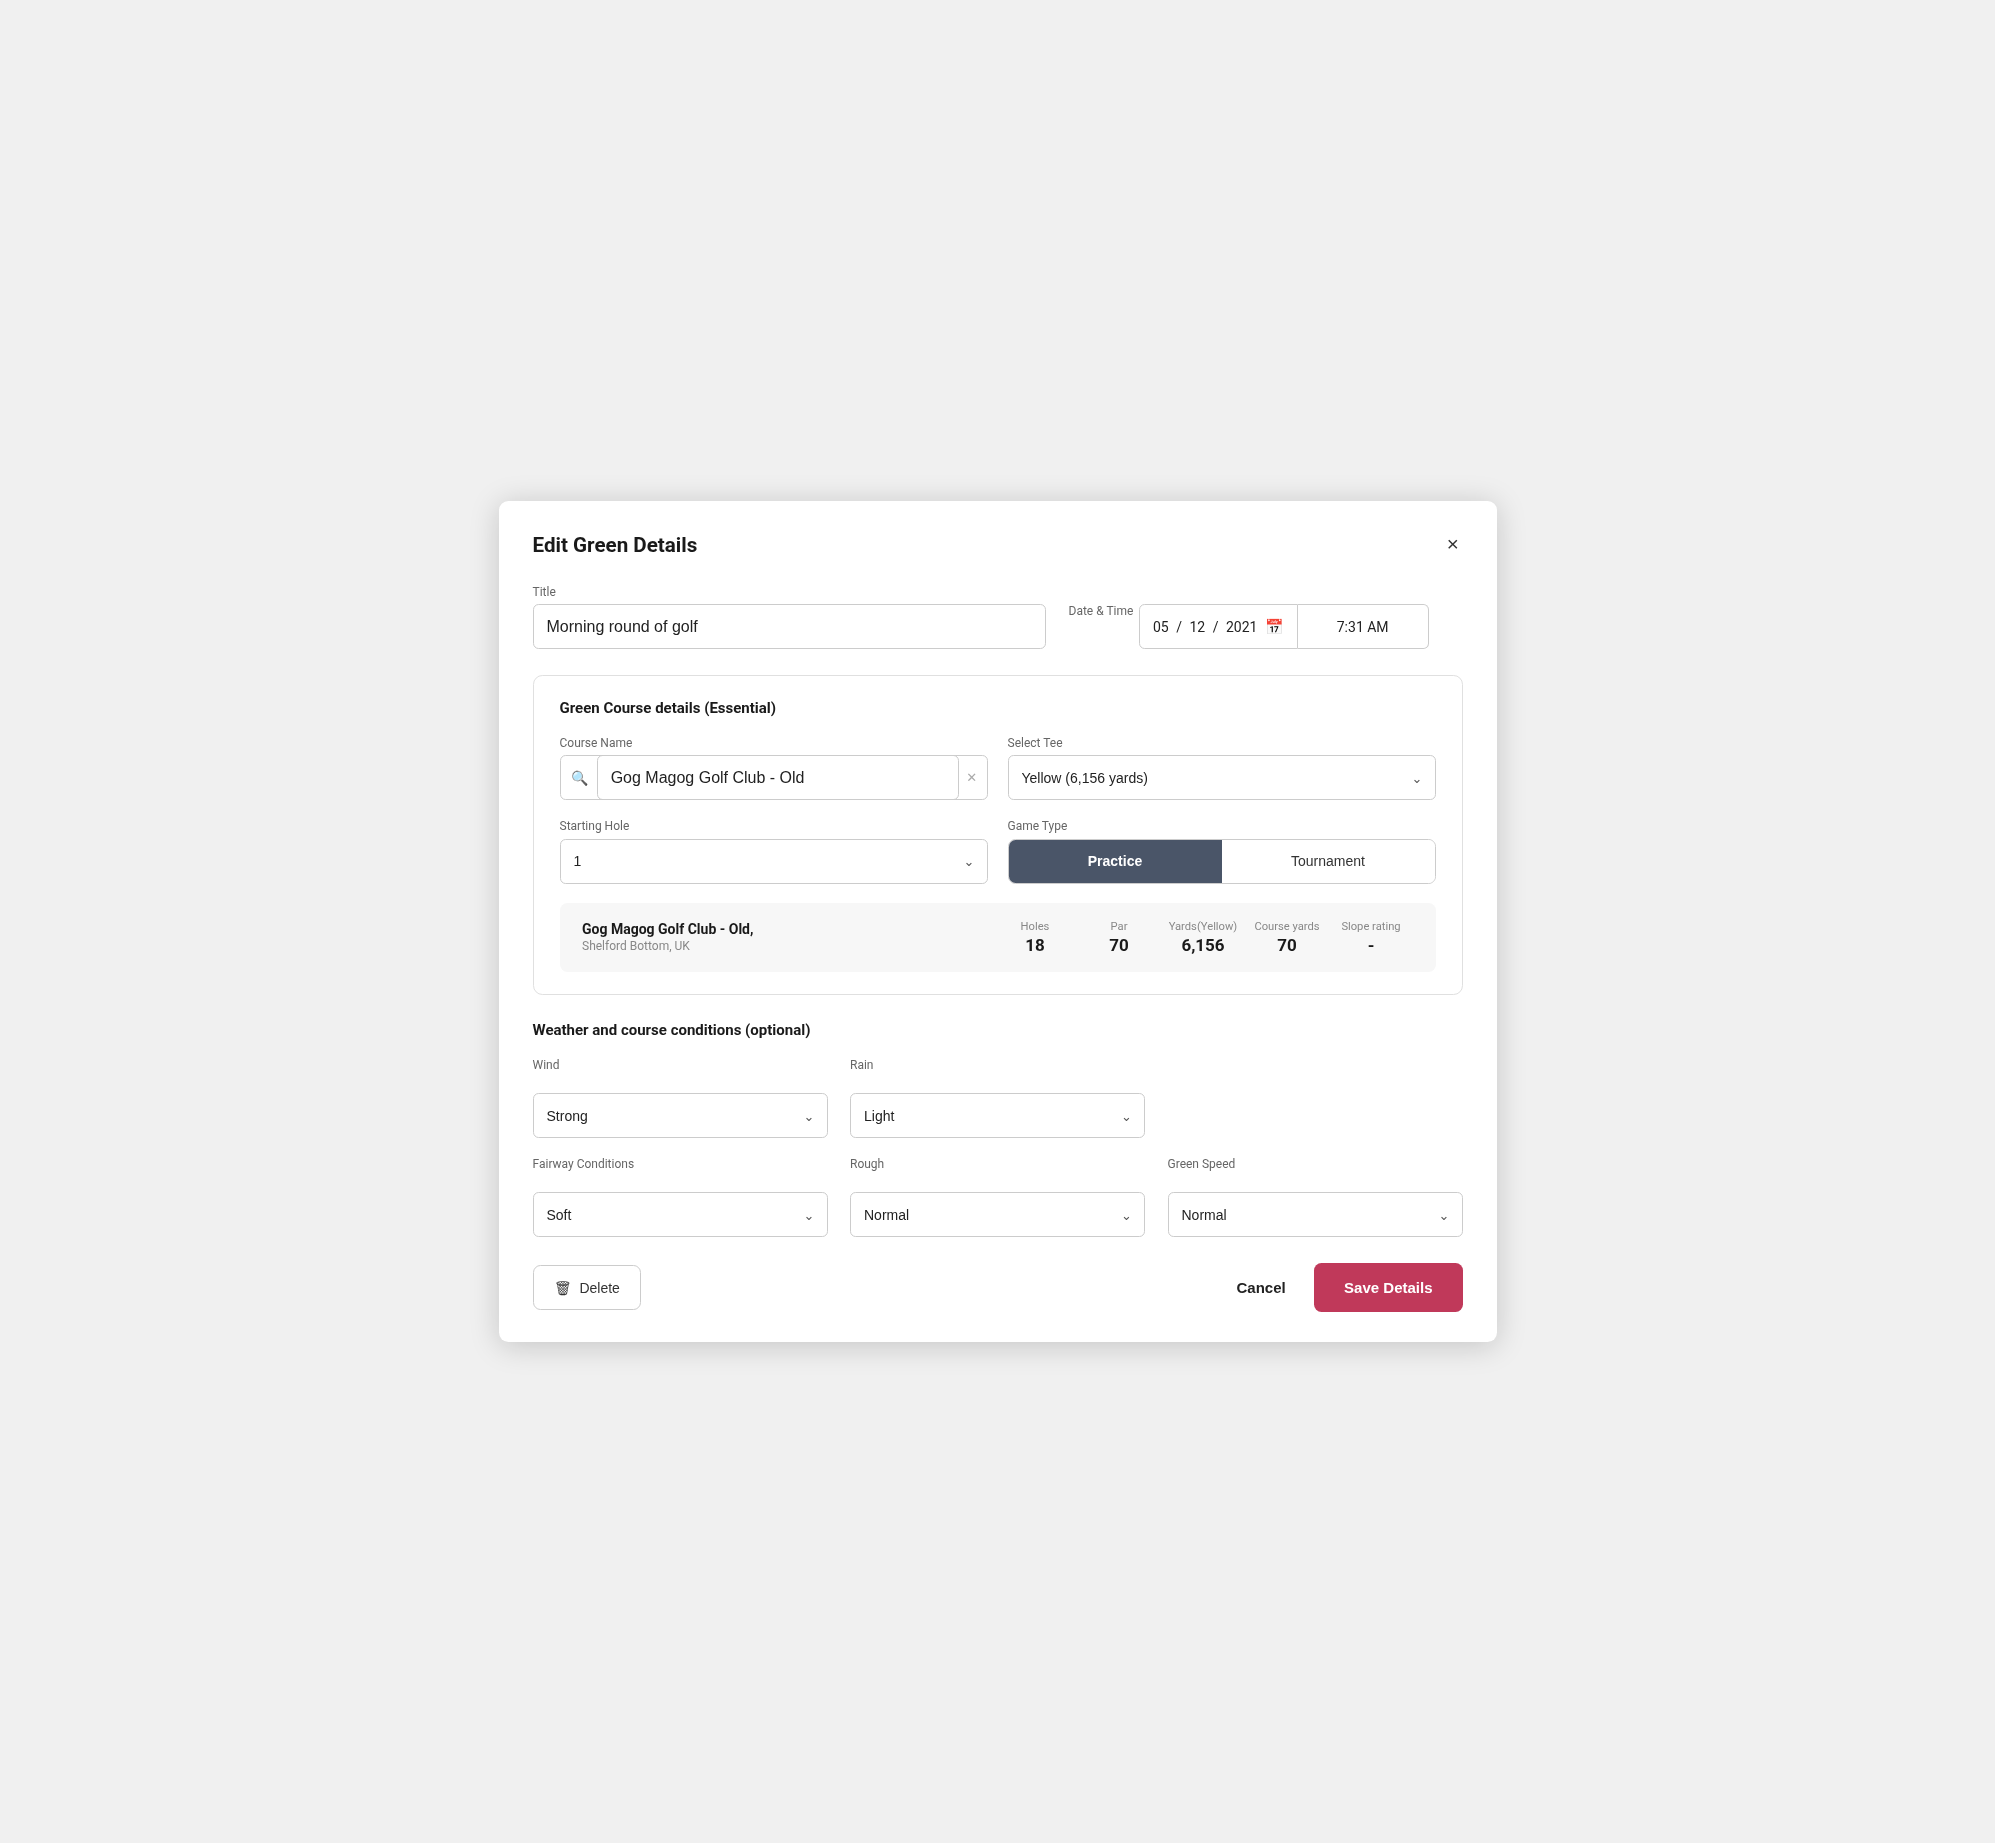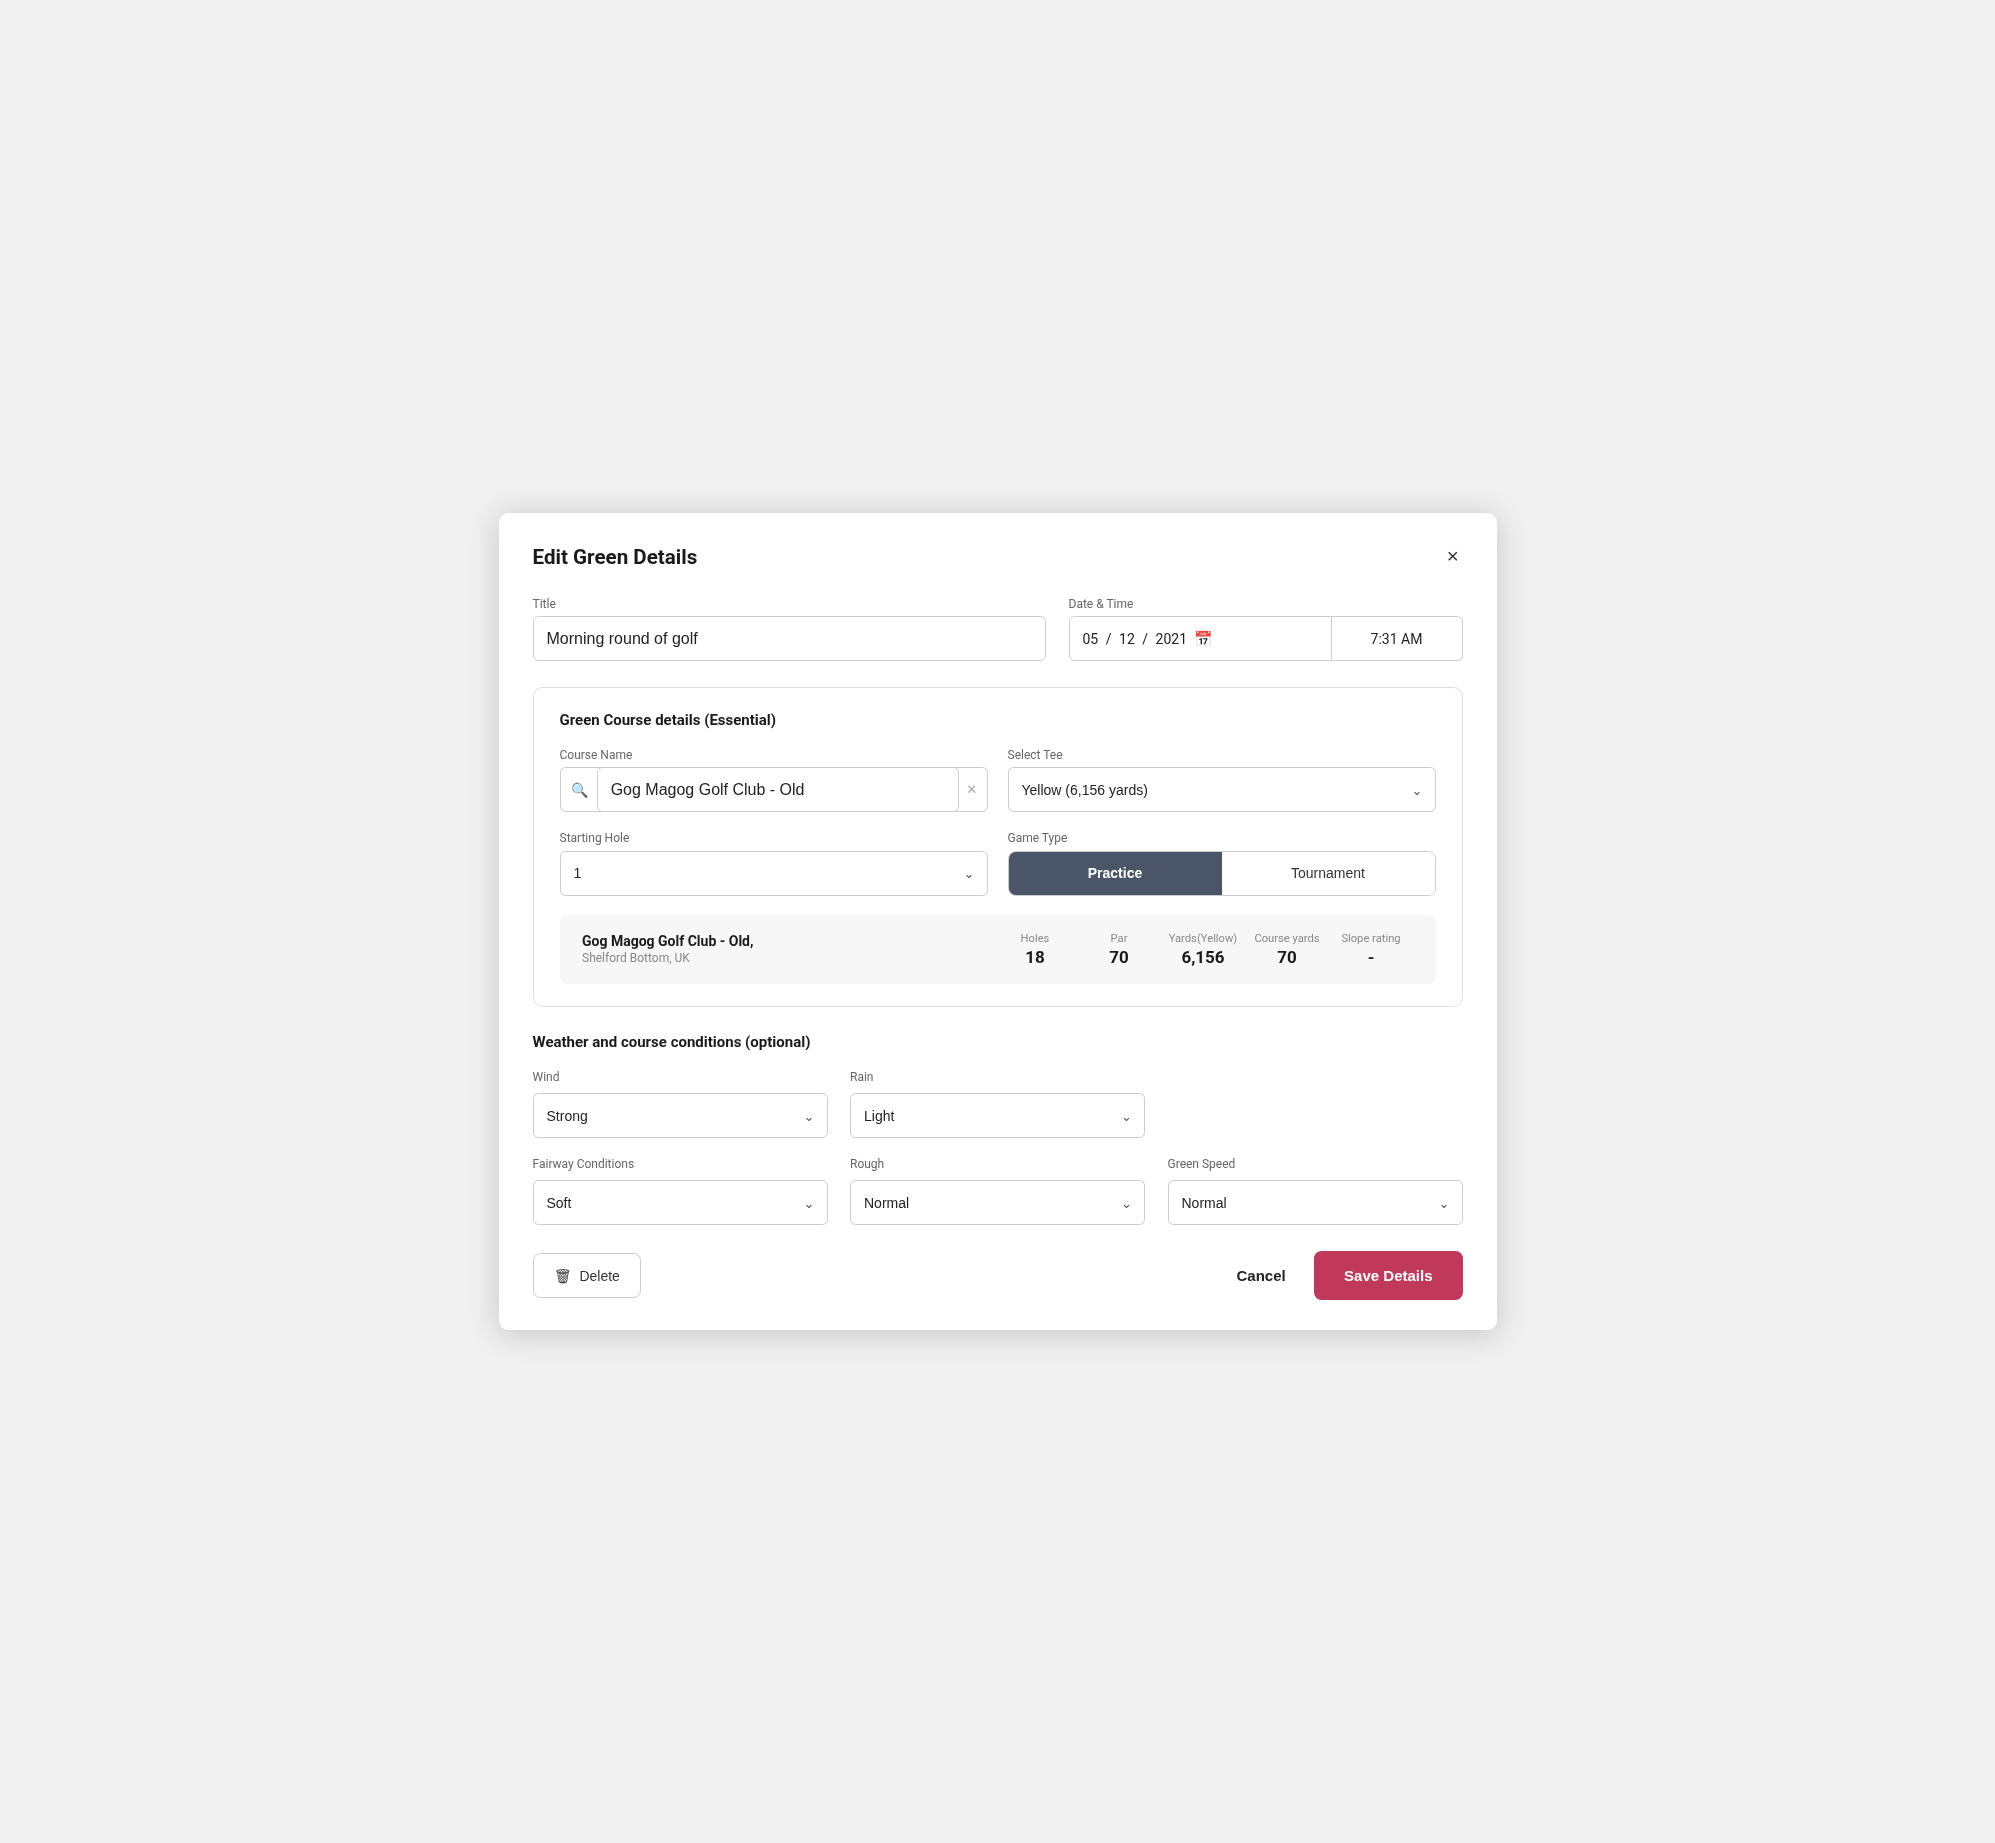--- a/index.html
+++ b/index.html
@@ -52,21 +52,21 @@
       display: flex;
       flex-direction: column;
       gap: 5.6px;
     }
     .field-label {
       font-size: 12px;
       color: #666;
       font-weight: 400;
     }
     .title-group { flex: 1; }
-    .date-group { flex: 0 0 394px; display: flex; flex-direction: column; gap: 5.6px; }
+    .date-group { flex: 0 0 394px; display: flex; flex-direction: row; gap: 5.6px; }
     .date-time-row { display: flex; gap: 0; }
     .date-input-wrapper {
       display: flex;
       align-items: center;
       border: 0.9px solid #ccc;
       border-radius: 5.6px 0 0 5.6px;
       padding: 0 13px;
       height: 45px;
       flex: 1;
       background: #fff;
@@ -205,21 +205,21 @@
       align-items: center;
       min-width: 84px;
       gap: 1.9px;
     }
     .stat-label { font-size: 11.2px; color: #888; }
     .stat-value { font-size: 17px; font-weight: 700; color: #1a1a1a; }
     
     .weather-section { margin-bottom: 26px; }
     .weather-title { font-size: 15px; font-weight: 700; color: #1a1a1a; margin-bottom: 19px; }
     .weather-row { display: flex; gap: 22.5px; margin-bottom: 19px; }
-    .weather-col { flex: 1; display: flex; flex-direction: column; gap: 9px; }
+    .weather-col { flex: 1; display: flex; flex-direction: column; gap: 21px; }
     
     .modal-footer {
       display: flex;
       align-items: center;
       justify-content: space-between;
       margin-top: 7.5px;
     }
     .delete-btn {
       display: flex;
       align-items: center;

